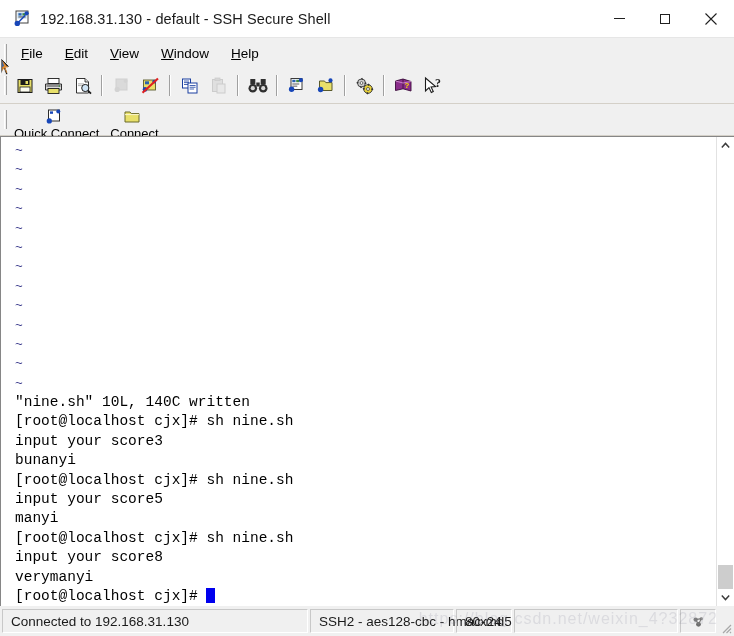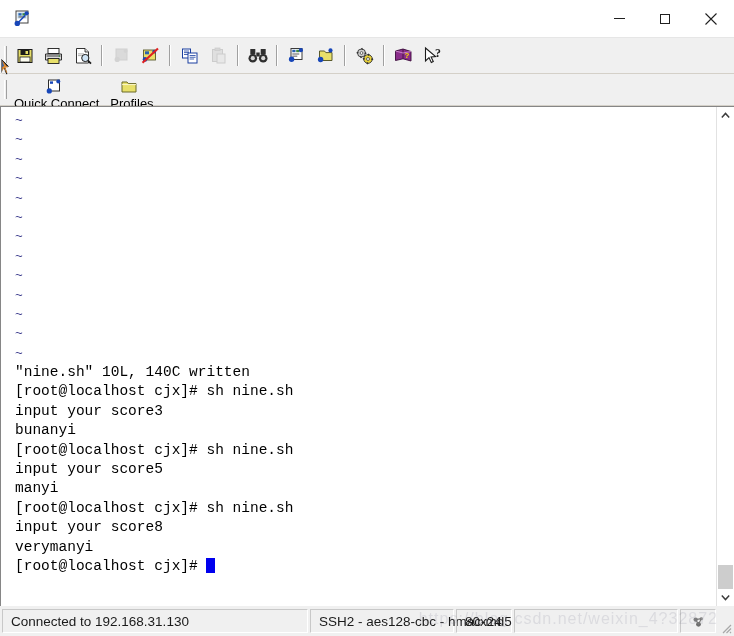--- a/index.html
+++ b/index.html
@@ -295,36 +295,45 @@
         <rect x="3" y="1" width="12" height="12" fill="#ffffff" stroke="#404040" stroke-width="1"></rect>
         <rect x="4.5" y="2.5" width="9" height="6" fill="#b9d4ea"></rect>
         <rect x="5.5" y="3.2" width="3" height="2.3" fill="#2a62b0"></rect>
         <rect x="9.5" y="3.2" width="3" height="2.3" fill="#3f8b3f"></rect>
         <rect x="5.5" y="6.1" width="7" height="1.6" fill="#8a8a8a"></rect>
         <circle cx="13.6" cy="3.3" r="2.1" fill="#1746b8"></circle>
         <circle cx="4.3" cy="13.4" r="2.7" fill="#1746b8"></circle>
         <path d="M5.5 12.2 L12.3 5.3" stroke="#1746b8" stroke-width="1.5" fill="none"></path>
       </svg>
     </div>
+    <div id="title-text">192.168.31.130 - default - SSH Secure Shell</div>
 
     <div id="caption-buttons">
       <div class="cap-btn">
         <span class="cap-min"></span>
       </div>
       <div class="cap-btn">
         <span class="cap-max"></span>
       </div>
       <div class="cap-btn cap-close">
         <svg width="12" height="12" viewBox="0 0 12 12">
           <path d="M0.5 0.5 L11.5 11.5 M11.5 0.5 L0.5 11.5" stroke="#202020" stroke-width="1.1" fill="none"></path>
         </svg>
       </div>
     </div>
   </div>
 
+  <div id="menubar">
+    <span class="grip"></span>
+    <span class="menu-item"><u>F</u>ile</span>
+    <span class="menu-item"><u>E</u>dit</span>
+    <span class="menu-item"><u>V</u>iew</span>
+    <span class="menu-item"><u>W</u>indow</span>
+    <span class="menu-item"><u>H</u>elp</span>
+  </div>
 
   <div id="toolbar">
     <span class="grip"></span>
 
     <div class="tb-btn">
       <svg width="20" height="20" viewBox="0 0 20 20">
         <rect x="2.5" y="3" width="15" height="14" fill="#1c1c1c"></rect>
         <rect x="3.5" y="4" width="13" height="12" fill="#e8e06a"></rect>
         <rect x="5.5" y="4" width="9" height="5" fill="#1c1c1c"></rect>
         <rect x="10.5" y="5" width="2.5" height="3" fill="#e8e06a"></rect>
@@ -479,21 +488,21 @@
       <span>Quick Connect</span>
     </div>
 
     <div class="qc-btn">
       <span class="qc-ico">
         <svg width="18" height="18" viewBox="0 0 18 18">
           <path d="M2 4 L7 4 L8.3 5.6 L16 5.6 L16 14 L2 14 Z" fill="#e8e06a" stroke="#6a6a2a" stroke-width="1"></path>
           <path d="M2 6.6 L16 6.6" stroke="#fdfbd8" stroke-width="0.9"></path>
         </svg>
       </span>
-      <span>Profiles</span>
+      <span>Connect</span>
     </div>
   </div>
 
   <div id="term-wrap">
     <div id="terminal"><div class="tline"><span class="tilde">~</span></div><div class="tline"><span class="tilde">~</span></div><div class="tline"><span class="tilde">~</span></div><div class="tline"><span class="tilde">~</span></div><div class="tline"><span class="tilde">~</span></div><div class="tline"><span class="tilde">~</span></div><div class="tline"><span class="tilde">~</span></div><div class="tline"><span class="tilde">~</span></div><div class="tline"><span class="tilde">~</span></div><div class="tline"><span class="tilde">~</span></div><div class="tline"><span class="tilde">~</span></div><div class="tline"><span class="tilde">~</span></div><div class="tline"><span class="tilde">~</span></div><div class="tline">"nine.sh" 10L, 140C written</div><div class="tline">[root@localhost cjx]# sh nine.sh</div><div class="tline">input your score3</div><div class="tline">bunanyi</div><div class="tline">[root@localhost cjx]# sh nine.sh</div><div class="tline">input your score5</div><div class="tline">manyi</div><div class="tline">[root@localhost cjx]# sh nine.sh</div><div class="tline">input your score8</div><div class="tline">verymanyi</div><div class="tline"><span>[root@localhost cjx]# </span><span class="cursor" style="background: rgb(0, 0, 238);"></span></div></div>
 
     <div id="vscroll">
       <div class="sb-arrow">
         <svg width="9" height="7" viewBox="0 0 9 7">
           <path d="M0.8 5.4 L4.5 1.4 L8.2 5.4" fill="none" stroke="#3a3a3a" stroke-width="1.4"></path>

